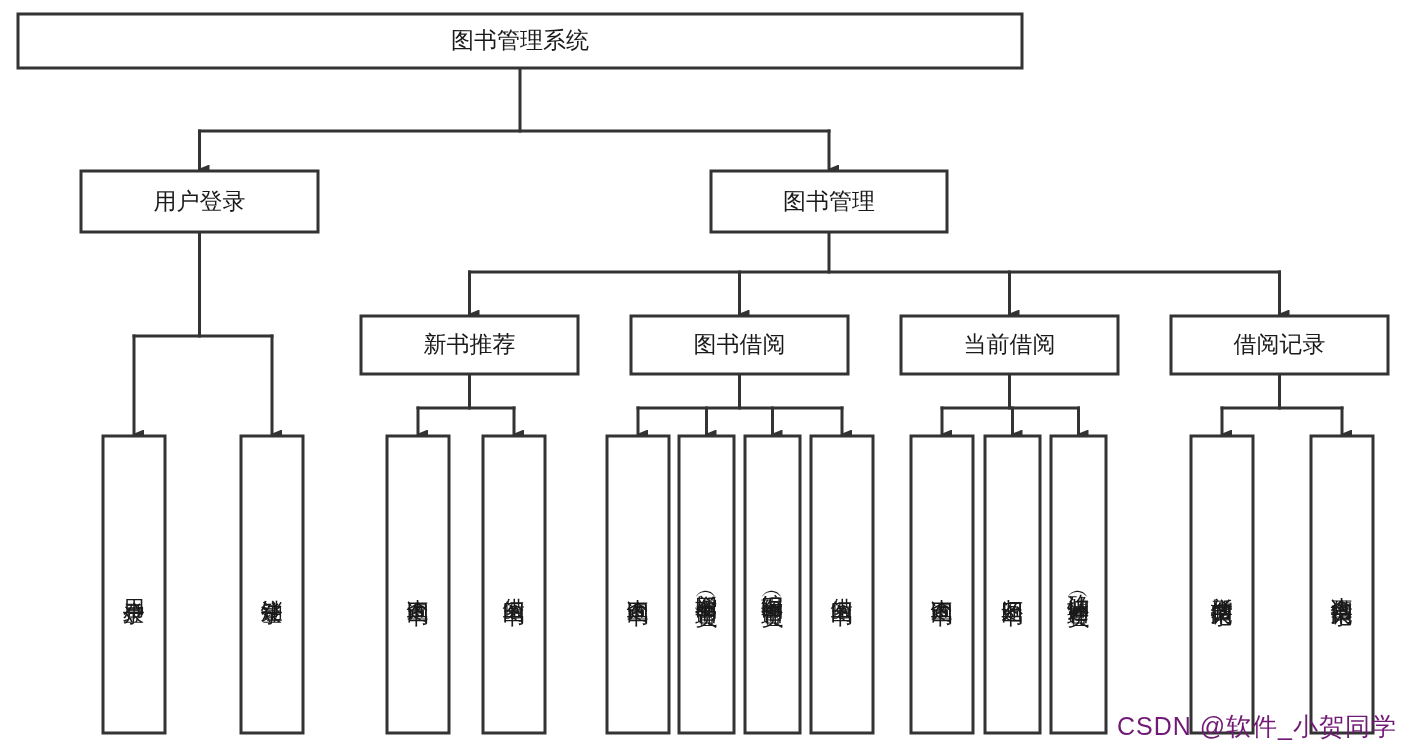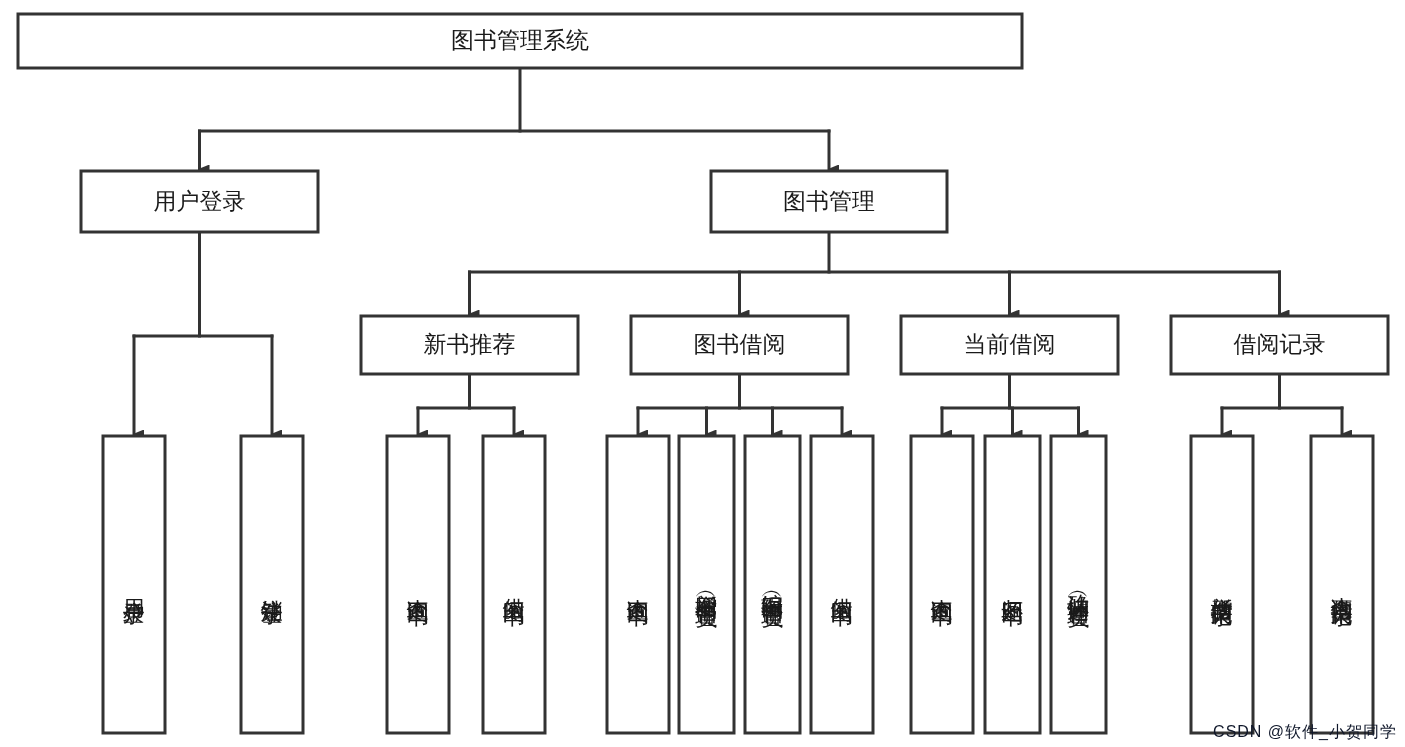--- a/index.html
+++ b/index.html
@@ -57,22 +57,22 @@
     color: #1a1a1a;
     letter-spacing: 2px;
     white-space: nowrap;
     pointer-events: none;
   }
   .watermark {
     position: absolute;
     right: 8px;
     bottom: 4px;
     font-family: "Liberation Sans", "DejaVu Sans", sans-serif;
-    font-size: 16px;
-    color: #0f172a;
+    font-size: 25px;
+    color: #701a75;
     letter-spacing: 1px;
     white-space: nowrap;
   }
 </style>
 </head>
 <body>
 
 <div id="diagram-root">
 
   <svg id="diagram-svg" viewBox="0 0 1405 747" xmlns="http://www.w3.org/2000/svg">

